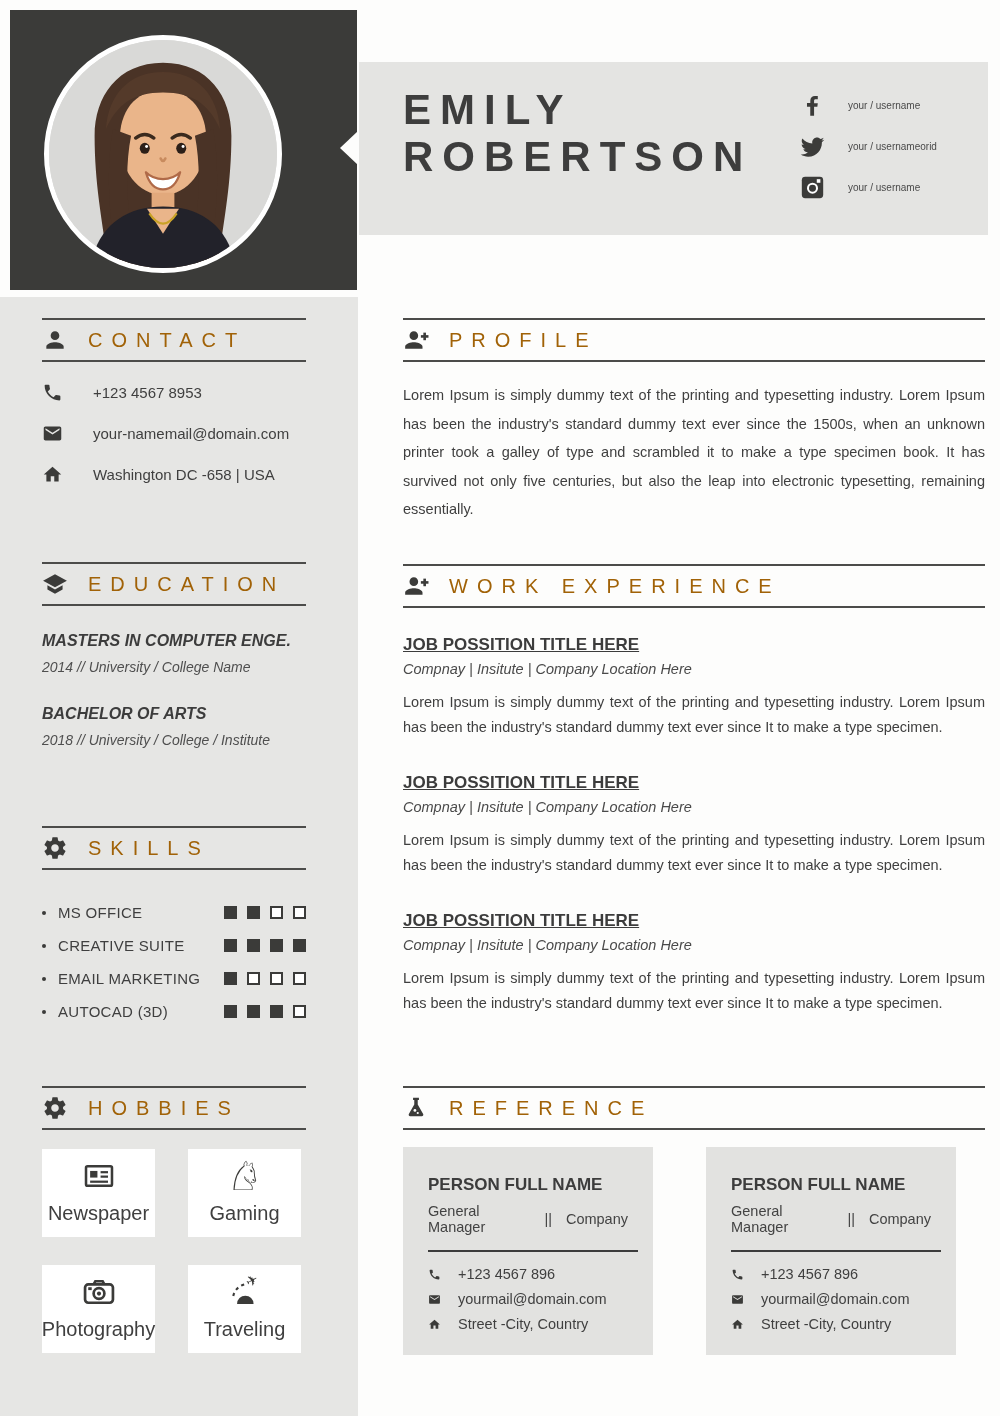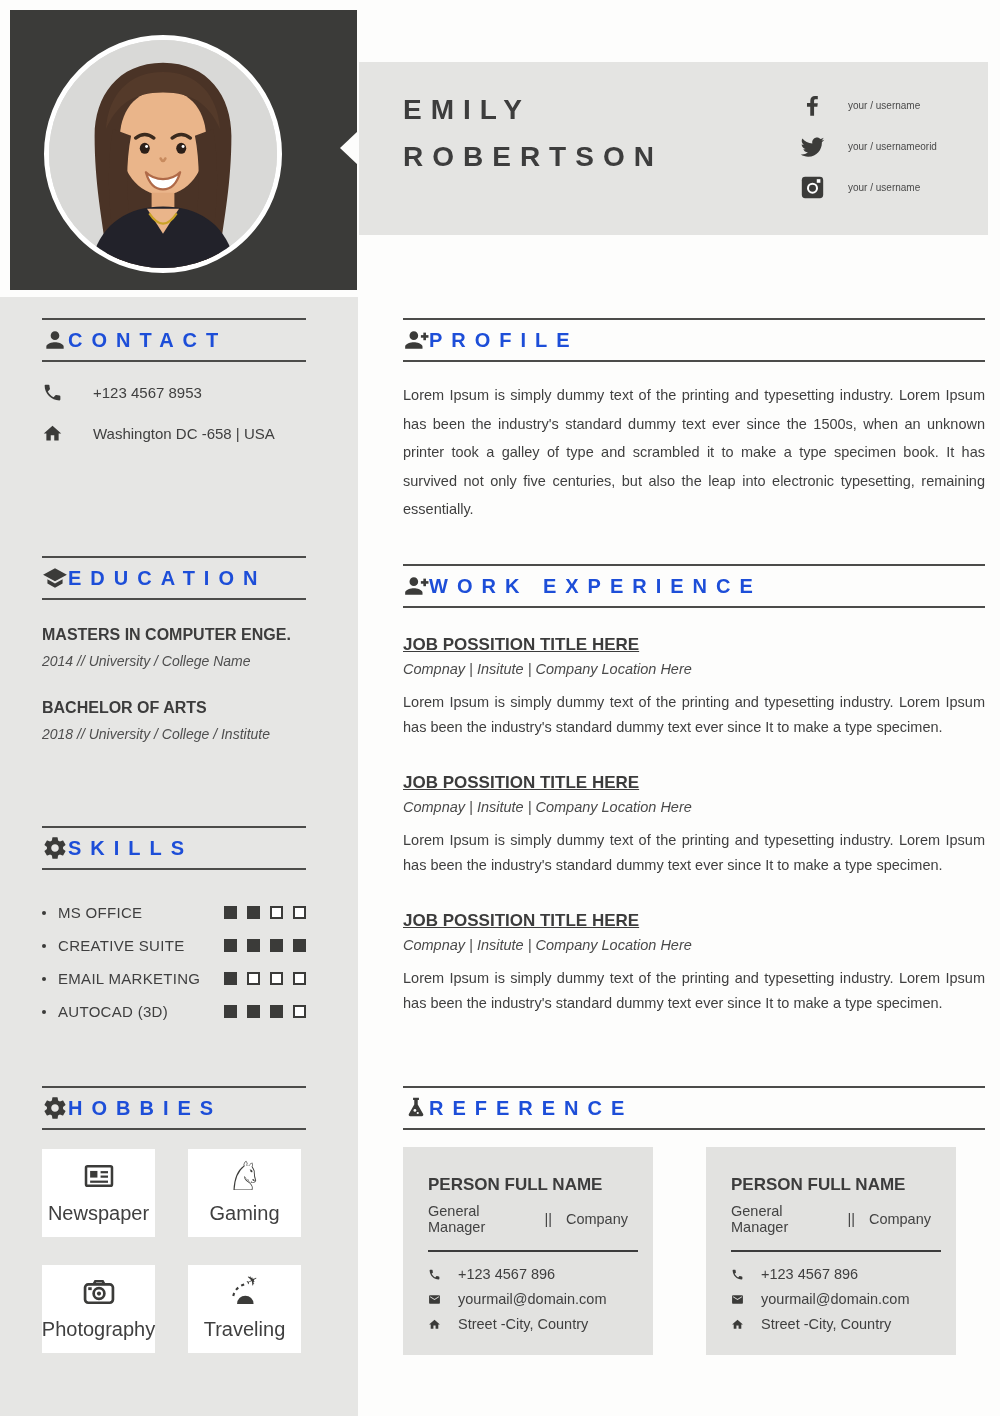--- a/index.html
+++ b/index.html
@@ -11,45 +11,45 @@
   .dark-block { position:absolute; left:10px; top:10px; width:347px; height:280px; background:#3b3b39; }
   .photo-ring { position:absolute; left:44px; top:35px; width:238px; height:238px; border-radius:50%;
                 border:5px solid #fff; overflow:hidden; background:#d8d8d6; }
   .photo-ring svg { display:block; width:100%; height:100%; }
   .notch { position:absolute; left:340px; top:131px; width:0; height:0;
            border-top:17px solid transparent; border-bottom:17px solid transparent; border-right:18px solid #fdfdfc; z-index:3; }
 
   
   .header-bar { position:absolute; left:359px; top:62px; width:629px; height:173px; background:#e4e4e2; }
   .name-block { position:absolute; left:44px; top:24px; }
-  .name-line { font-size:28px; font-weight:700; letter-spacing:9px; color:#3d3d3d; line-height:47px; white-space:nowrap; }
+  .name-line { font-size:42px; font-weight:700; letter-spacing:9px; color:#3d3d3d; line-height:47px; white-space:nowrap; }
   .job-title { margin-top:13px; font-size:16px; letter-spacing:6.5px; color:#454545; white-space:nowrap; }
   .socials { position:absolute; left:440px; top:30px; }
   .social-row { display:flex; align-items:center; margin-bottom:14px; }
   .social-ic { width:27px; height:27px; flex:0 0 27px; }
   .social-ic svg { width:27px; height:27px; display:block; }
   .social-label { margin-left:22px; font-size:10px; color:#4a4a4a; white-space:nowrap; }
 
   
   .sidebar { position:absolute; left:0; top:297px; width:358px; height:1119px; background:#e6e6e4; }
   .side-sec { position:absolute; left:42px; width:264px; }
   .sec-head { display:flex; align-items:center; height:44px; border-top:2px solid #4c4c4a; border-bottom:2px solid #4c4c4a; }
   .sec-head .hicon { width:26px; height:26px; flex:0 0 26px; }
   .sec-head .hicon svg { width:26px; height:26px; display:block; }
-  .sec-title { font-size:20px; font-weight:700; letter-spacing:9px; color:#1d4ed8; white-space:nowrap; }
+  .sec-title { margin-left:20px; font-size:20px; font-weight:400; letter-spacing:9px; color:#a16207; white-space:nowrap; }
 
   .contact-list { margin-top:18px; }
   .contact-row { display:flex; align-items:center; margin-bottom:17px; height:24px; }
   .contact-row .cicon { width:21px; height:21px; flex:0 0 21px; }
   .contact-row .cicon svg { width:21px; height:21px; display:block; }
   .contact-row .ctext { margin-left:30px; font-size:15px; color:#3f3f3f; white-space:nowrap; }
 
   .edu-list { margin-top:26px; }
   .edu-item { margin-bottom:30px; }
-  .edu-degree { font-size:16px; font-weight:700; color:#3c3c3c; white-space:nowrap; }
+  .edu-degree { font-size:16px; font-weight:700; color:#3c3c3c; white-space:nowrap;font-style:italic; }
   .edu-detail { margin-top:9px; font-size:14px; font-style:italic; color:#4f4f4f; white-space:nowrap; }
 
   .skill-list { margin-top:36px; }
   .skill-row { display:flex; align-items:center; margin-bottom:20px; height:13px; }
   .bullet { width:4px; height:4px; border-radius:50%; background:#3b3b39; flex:0 0 4px; }
   .skill-name { margin-left:12px; font-size:15px; color:#3f3f3f; letter-spacing:.3px; white-space:nowrap; }
   .squares { margin-left:auto; display:flex; gap:10px; }
   .sq { width:13px; height:13px; border:2px solid #3b3b39; background:#fff; }
   .sq.filled { background:#3b3b39; }
 
@@ -223,29 +223,37 @@
           <span class="cicon">
               <svg>
                 <use href="#i-phone"></use>
               </svg>
             </span>
           <span class="ctext">+123 4567 8953</span>
         </div>
         <div class="contact-row">
           <span class="cicon">
               <svg>
+                <use href="#i-email"></use>
+              </svg>
+            </span>
+          <span class="ctext">your-namemail@domain.com</span>
+        </div>
+        <div class="contact-row">
+          <span class="cicon">
+              <svg>
                 <use href="#i-home"></use>
               </svg>
             </span>
           <span class="ctext">Washington DC -658 | USA</span>
         </div>
       </div>
     </div>
 
-    <div class="side-sec" style="top:259px;">
+    <div class="side-sec" style="top:265px;">
       <div class="sec-head">
         <span class="hicon">
             <svg>
               <use href="#i-gradcap"></use>
             </svg>
           </span>
         <span class="sec-title">EDUCATION</span>
       </div>
       <div class="edu-list">
         <div class="edu-item">

